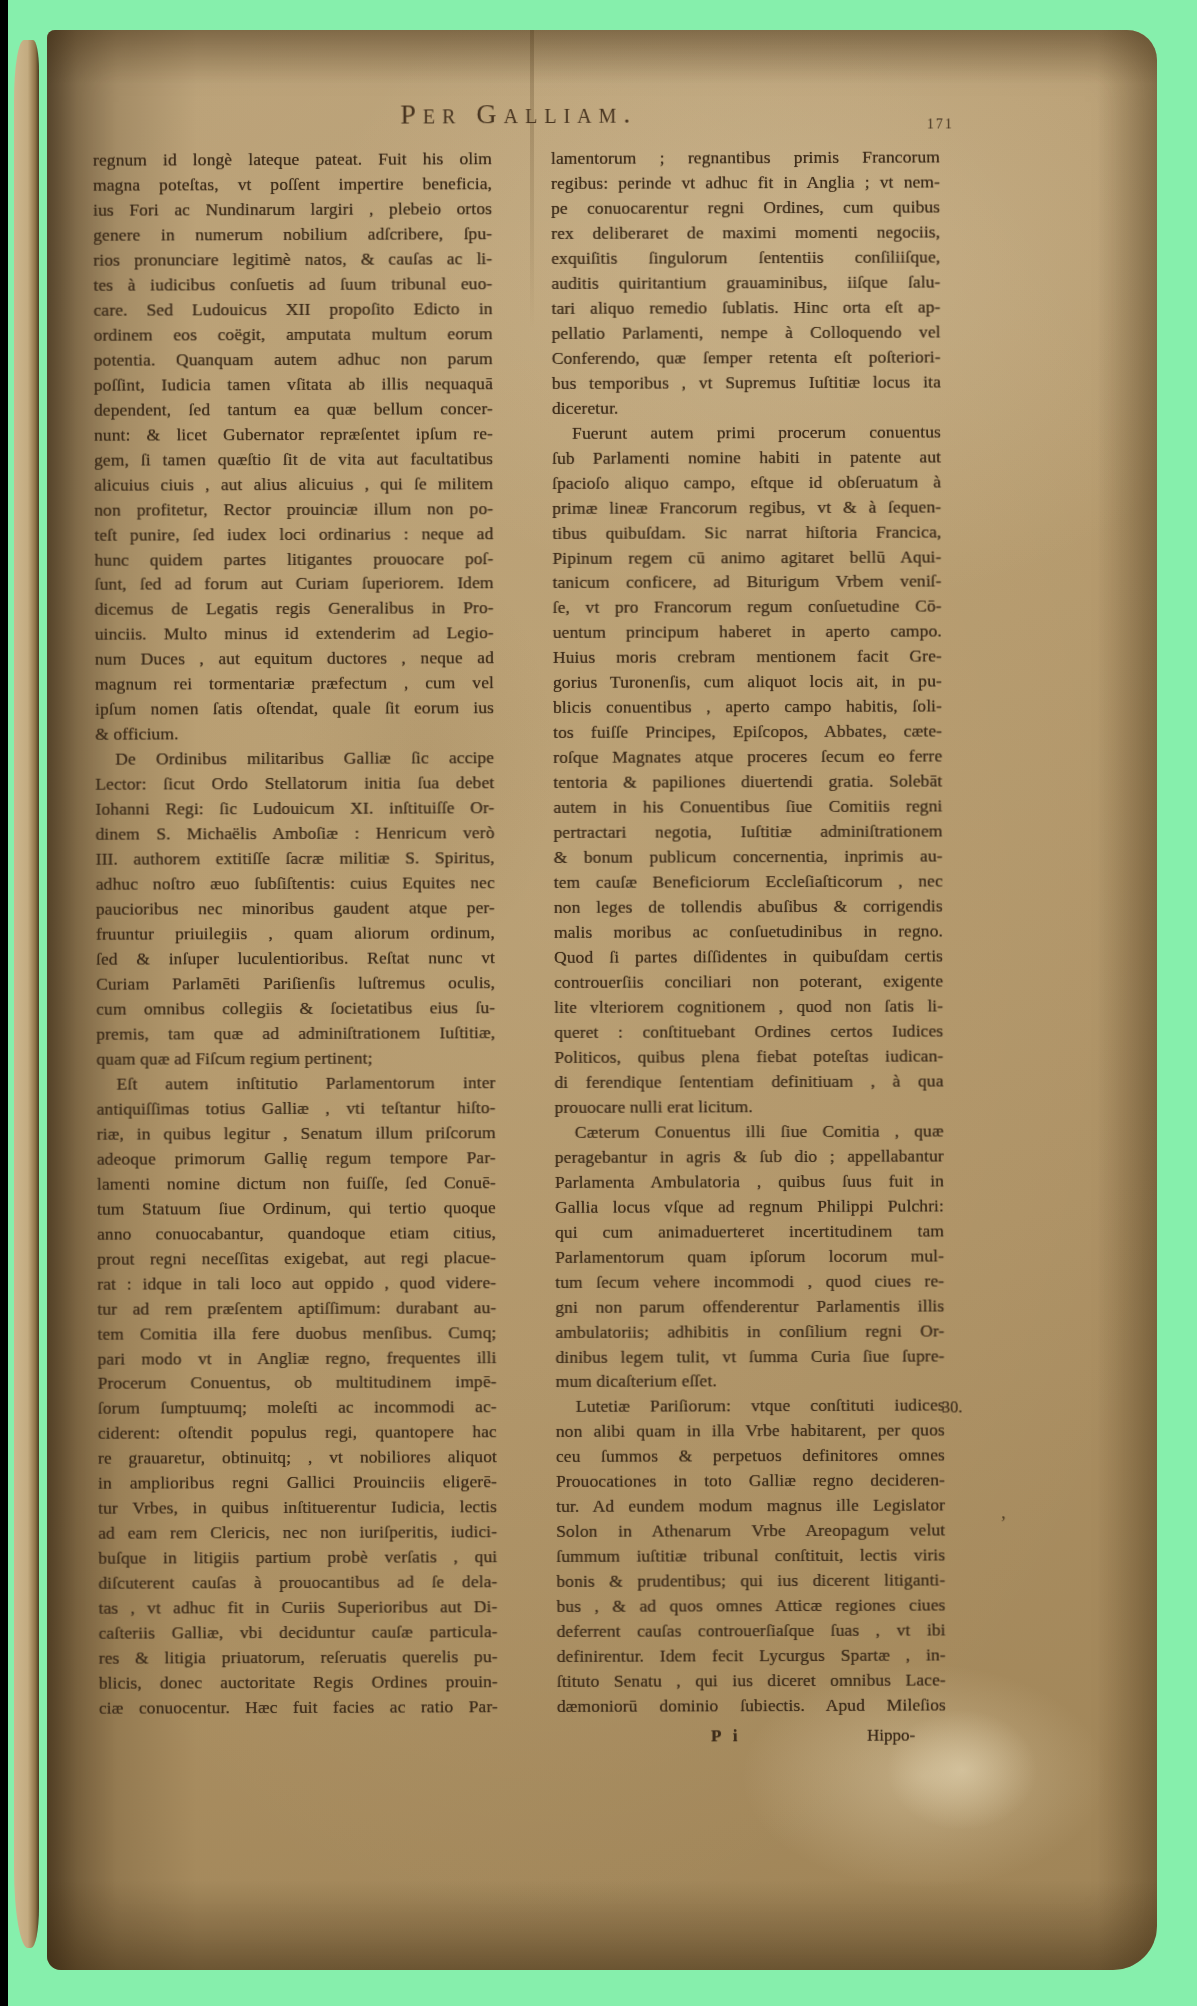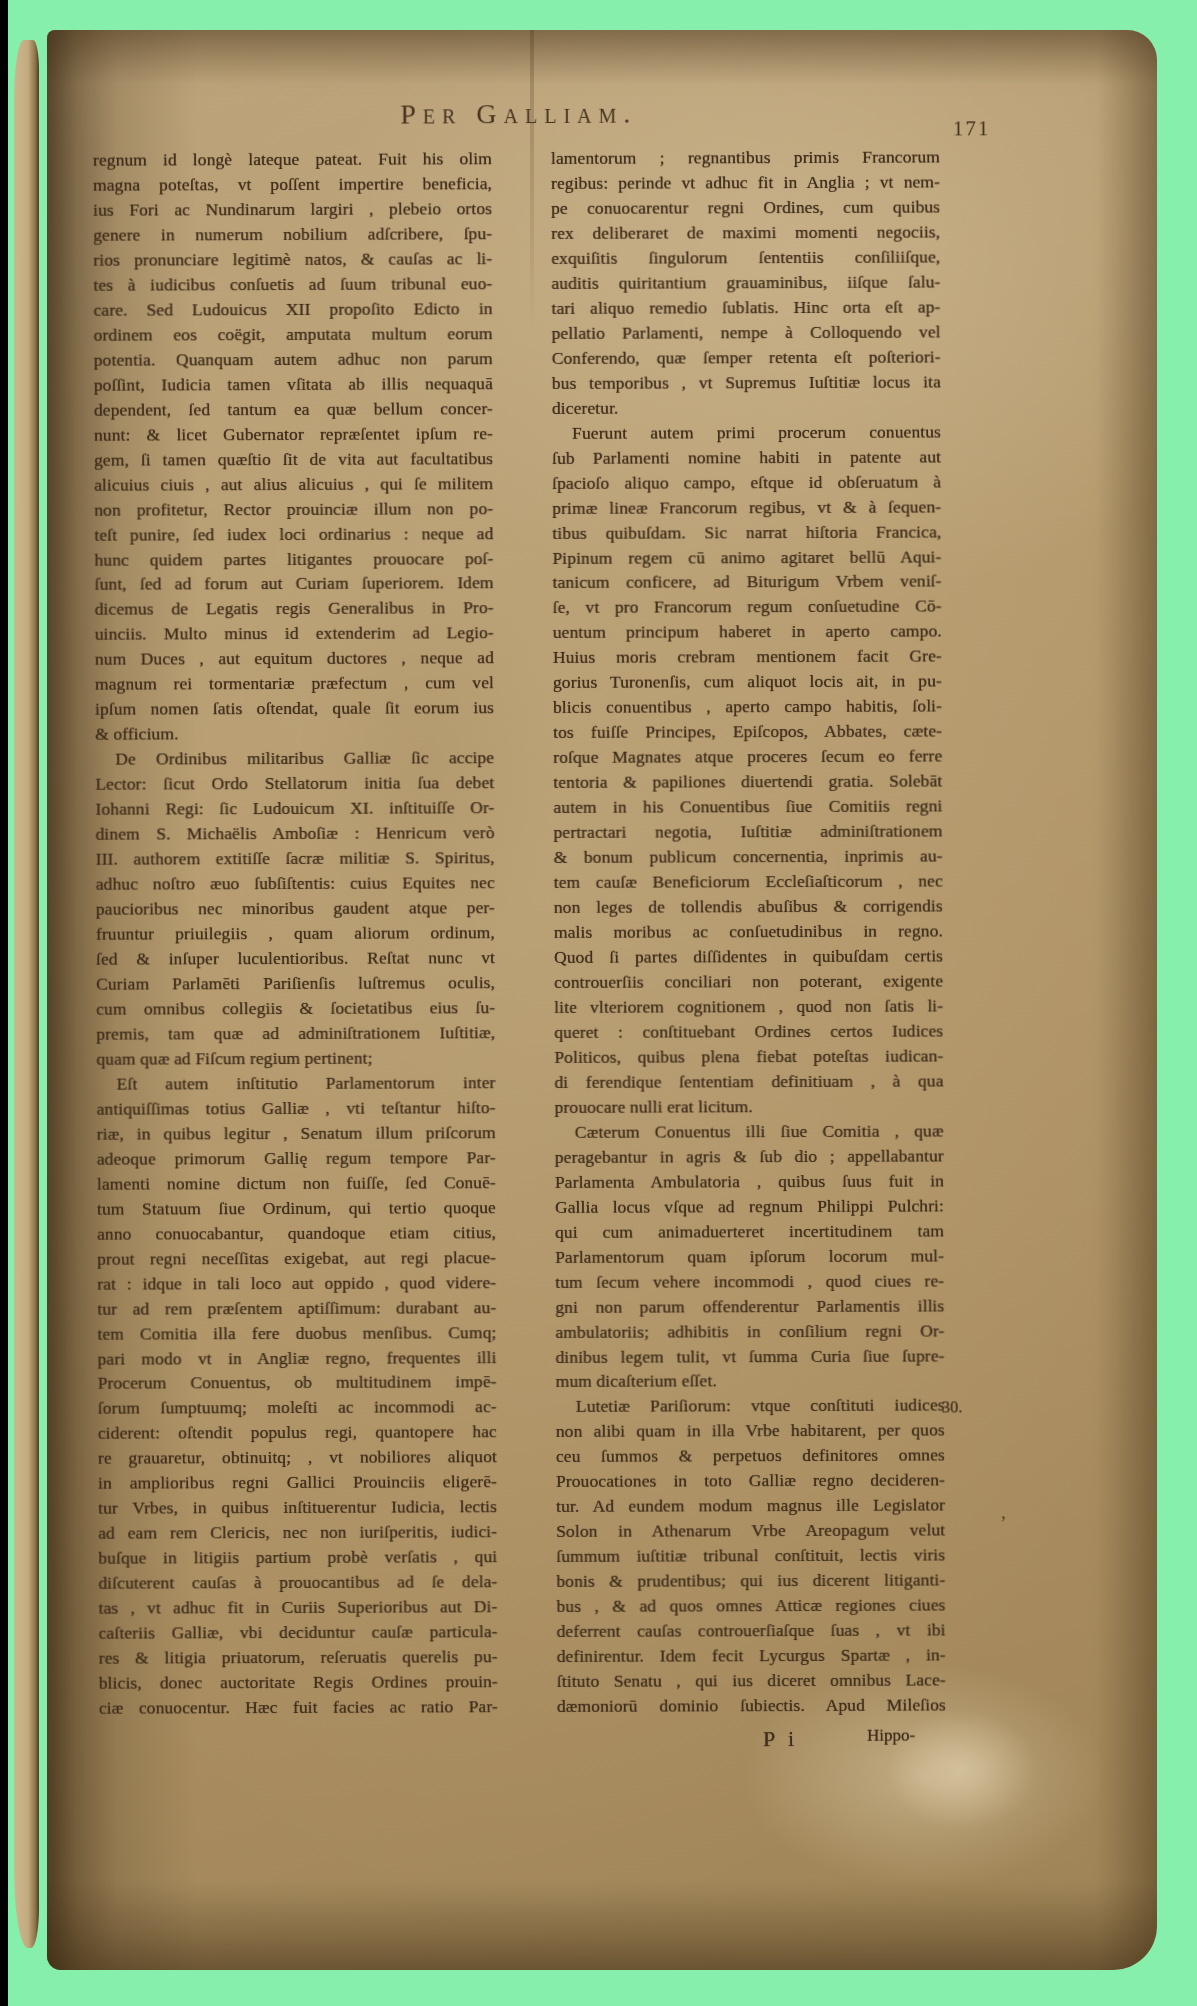--- a/index.html
+++ b/index.html
@@ -33,36 +33,36 @@
         background:radial-gradient(closest-side,rgba(240,228,196,0.45),transparent);}
   .stain-b{position:absolute;left:250px;top:520px;width:260px;height:420px;border-radius:50%;
         background:radial-gradient(closest-side,rgba(120,92,50,0.10),transparent);}
 
   
   .text-layer{position:absolute;left:0;top:0;width:100%;height:100%;
         transform:rotate(-0.22deg);transform-origin:540px 950px;
         color:#3e2d1b;filter:blur(0.2px);}
   .running-head{position:absolute;left:88px;top:98px;width:852px;text-align:center;
         font-variant:small-caps;font-size:28px;letter-spacing:7px;color:#46331f;}
-  .folio{position:absolute;left:948px;top:118px;font-size:21px;letter-spacing:2px;color:#3e2d1b;}
+  .folio{position:absolute;left:922px;top:118px;font-size:14px;letter-spacing:2px;color:#3e2d1b;}
 
   .col{position:absolute;top:146px;font-size:17.5px;letter-spacing:0.1px;}
   .col-left{left:88px;width:399px;}
   .col-right{left:546px;width:389px;}
   .ln{height:24.98px;line-height:24.98px;overflow:hidden;
       text-align:justify;text-align-last:justify;white-space:normal;
       text-shadow:0 0 0.7px rgba(62,44,24,0.85);}
   .ln.end{text-align-last:left;}
   .ln.indent{text-indent:1.15em;}
 
   .margin-note{position:absolute;left:932px;top:1399px;font-size:16.5px;color:#453320;
       text-shadow:0 0 0.7px rgba(62,44,24,0.8);}
   .margin-mark{position:absolute;left:990px;top:1514px;font-size:19px;color:rgba(60,44,24,0.85);}
-  .signature{position:absolute;left:752px;top:1727px;font-size:22px;letter-spacing:4px;
-      text-shadow:0 0 0.7px rgba(62,44,24,0.85);}
+  .signature{position:absolute;left:700px;top:1727px;font-size:17px;letter-spacing:4px;
+      text-shadow:0 0 0.7px rgba(62,44,24,0.85);font-weight:bold;}
   .catchword{position:absolute;left:856px;top:1727px;font-size:17px;
       text-shadow:0 0 0.7px rgba(62,44,24,0.85);}
 </style>
 </head>
 <body>
 
 <div class="stage">
 
   <div class="opp-page"></div>
 

